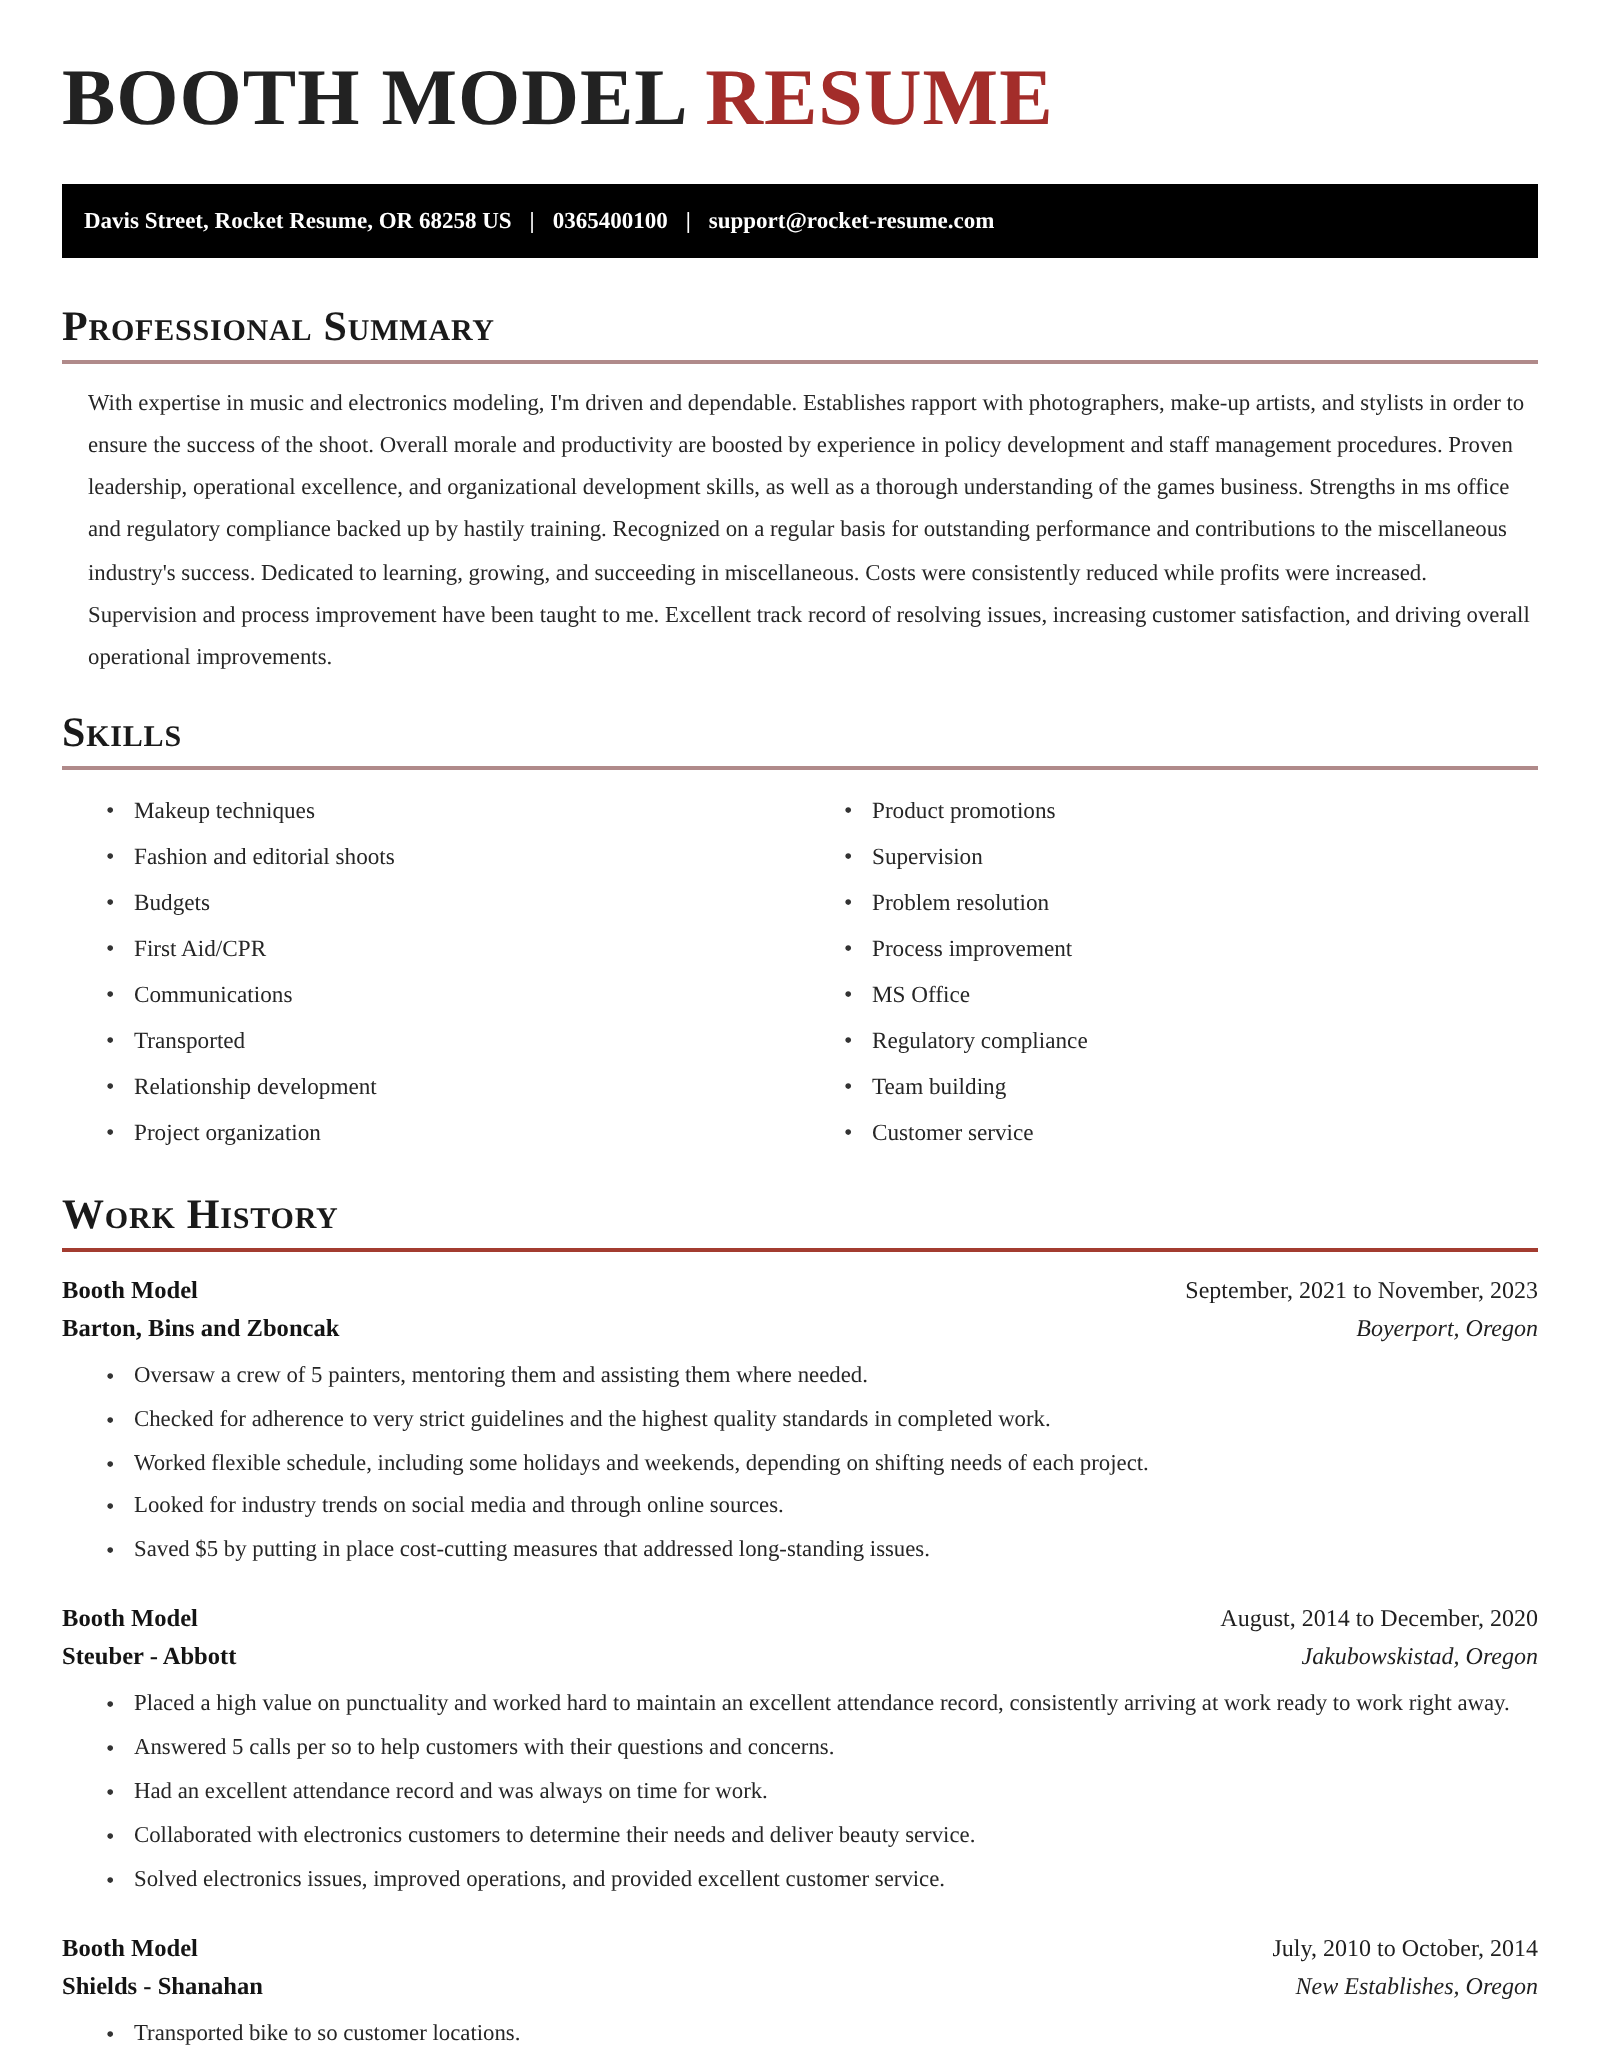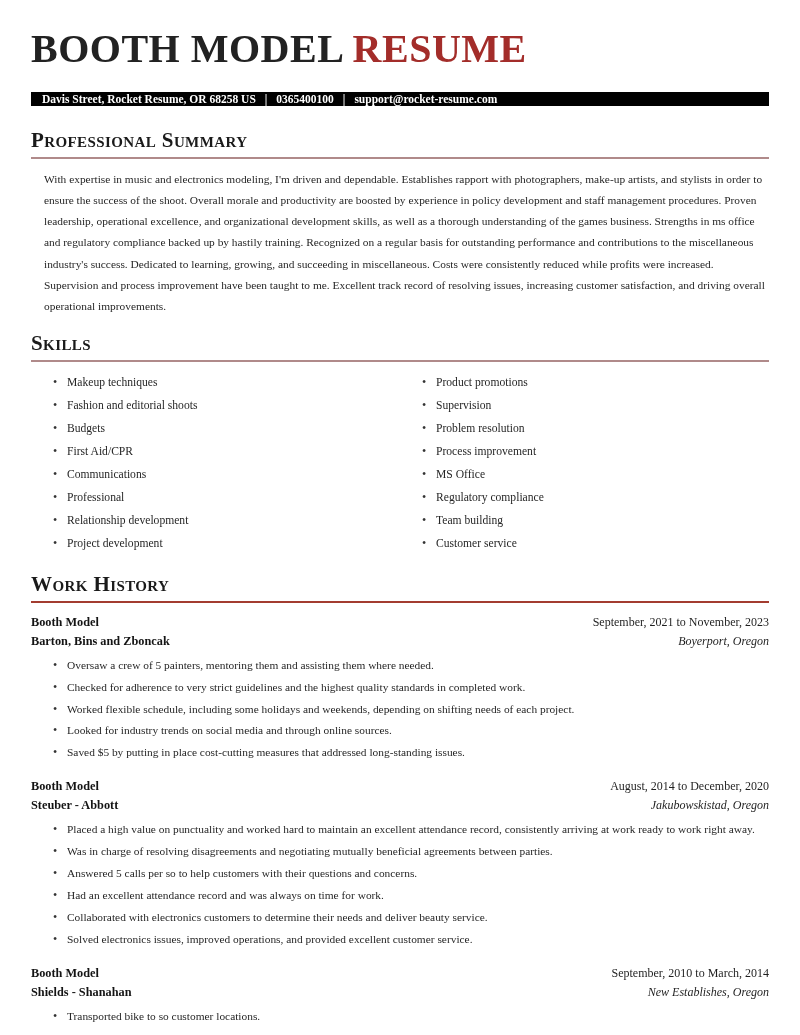--- a/index.html
+++ b/index.html
@@ -30,21 +30,21 @@
     line-height: 1.05;
     margin: 0 0 22px 0;
     white-space: nowrap;
   }
   .title-dark { color: #222222; }
   .title-accent { color: #a32d2a; }
 
   .contact-bar {
     background: #000000;
     color: #ffffff;
-    height: 14px;
+    height: 37px;
     display: flex;
     align-items: center;
     padding: 0 11px;
     box-sizing: border-box;
     font-size: 11.5px;
     font-weight: bold;
     margin-bottom: 22px;
   }
   .contact-bar .sep {
     padding: 0 9px;
@@ -187,23 +187,23 @@
     <div class="section-heading">Skills</div>
     <div class="rule"></div>
     <div class="skills-wrap">
       <div class="skills-col">
         <ul>
           <li>Makeup techniques</li>
           <li>Fashion and editorial shoots</li>
           <li>Budgets</li>
           <li>First Aid/CPR</li>
           <li>Communications</li>
-          <li>Professional</li>
+          <li>Transported</li>
           <li>Relationship development</li>
-          <li>Project development</li>
+          <li>Project organization</li>
         </ul>
       </div>
       <div class="skills-col">
         <ul>
           <li>Product promotions</li>
           <li>Supervision</li>
           <li>Problem resolution</li>
           <li>Process improvement</li>
           <li>MS Office</li>
           <li>Regulatory compliance</li>
@@ -240,32 +240,31 @@
       <div class="job-row">
         <span class="job-title">Booth Model</span>
         <span class="job-dates">August, 2014 to December, 2020</span>
       </div>
       <div class="job-row">
         <span class="job-company">Steuber - Abbott</span>
         <span class="job-location">Jakubowskistad, Oregon</span>
       </div>
       <ul>
         <li>Placed a high value on punctuality and worked hard to maintain an excellent attendance record, consistently arriving at work ready to work right away.</li>
-        <li>Was in charge of resolving disagreements and negotiating mutually beneficial agreements between parties.</li>
         <li>Answered 5 calls per so to help customers with their questions and concerns.</li>
         <li>Had an excellent attendance record and was always on time for work.</li>
         <li>Collaborated with electronics customers to determine their needs and deliver beauty service.</li>
         <li>Solved electronics issues, improved operations, and provided excellent customer service.</li>
       </ul>
     </div>
 
     <div class="job">
       <div class="job-row">
         <span class="job-title">Booth Model</span>
-        <span class="job-dates">September, 2010 to March, 2014</span>
+        <span class="job-dates">July, 2010 to October, 2014</span>
       </div>
       <div class="job-row">
         <span class="job-company">Shields - Shanahan</span>
         <span class="job-location">New Establishes, Oregon</span>
       </div>
       <ul>
         <li>Transported bike to so customer locations.</li>
 
       </ul>
     </div>

